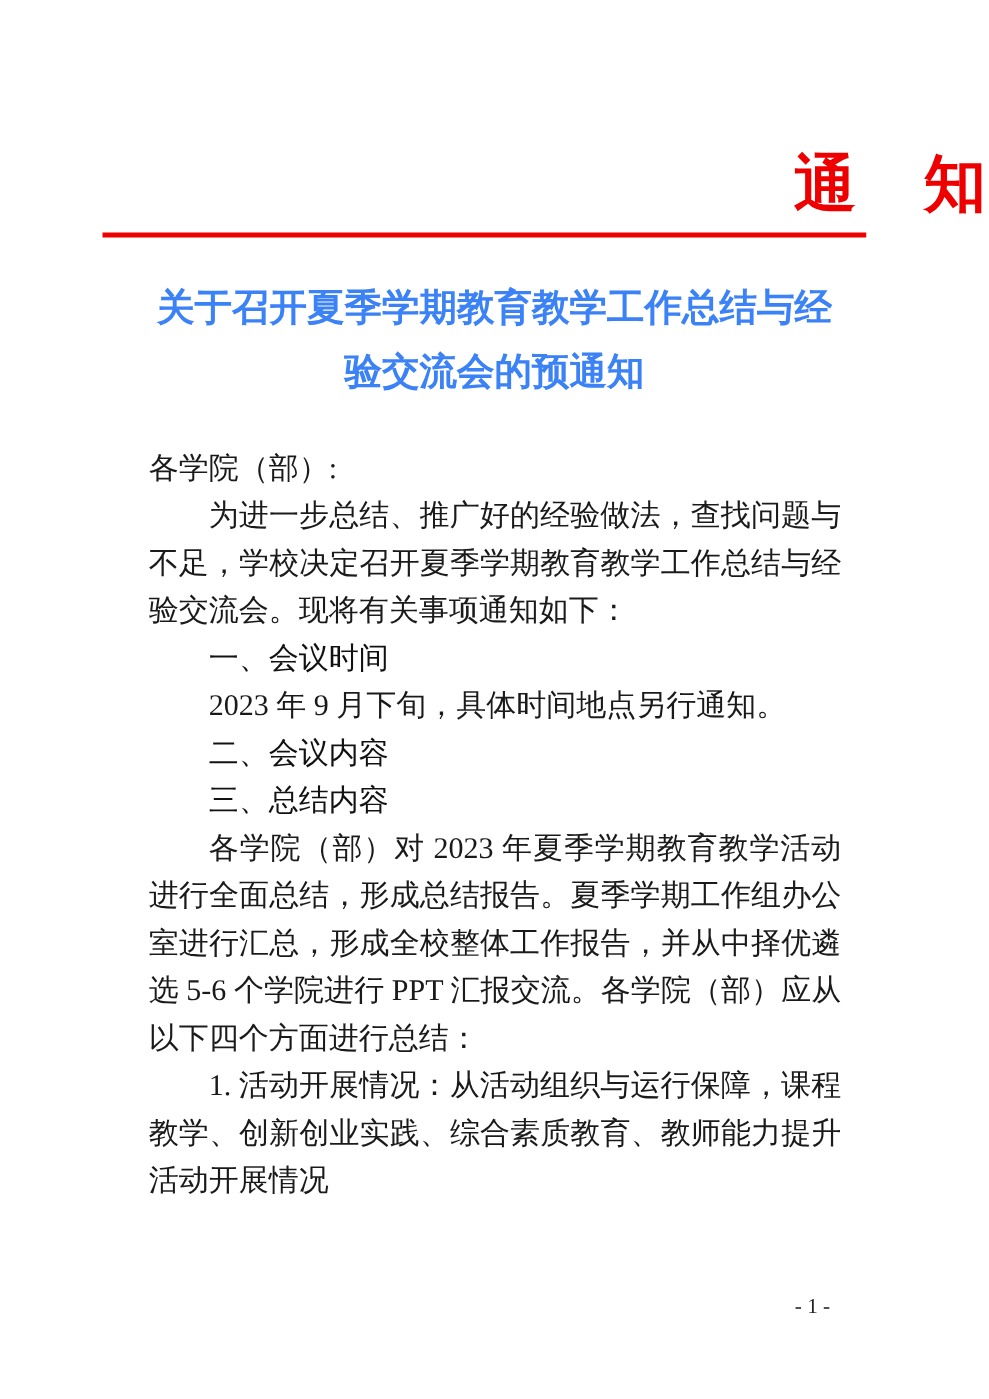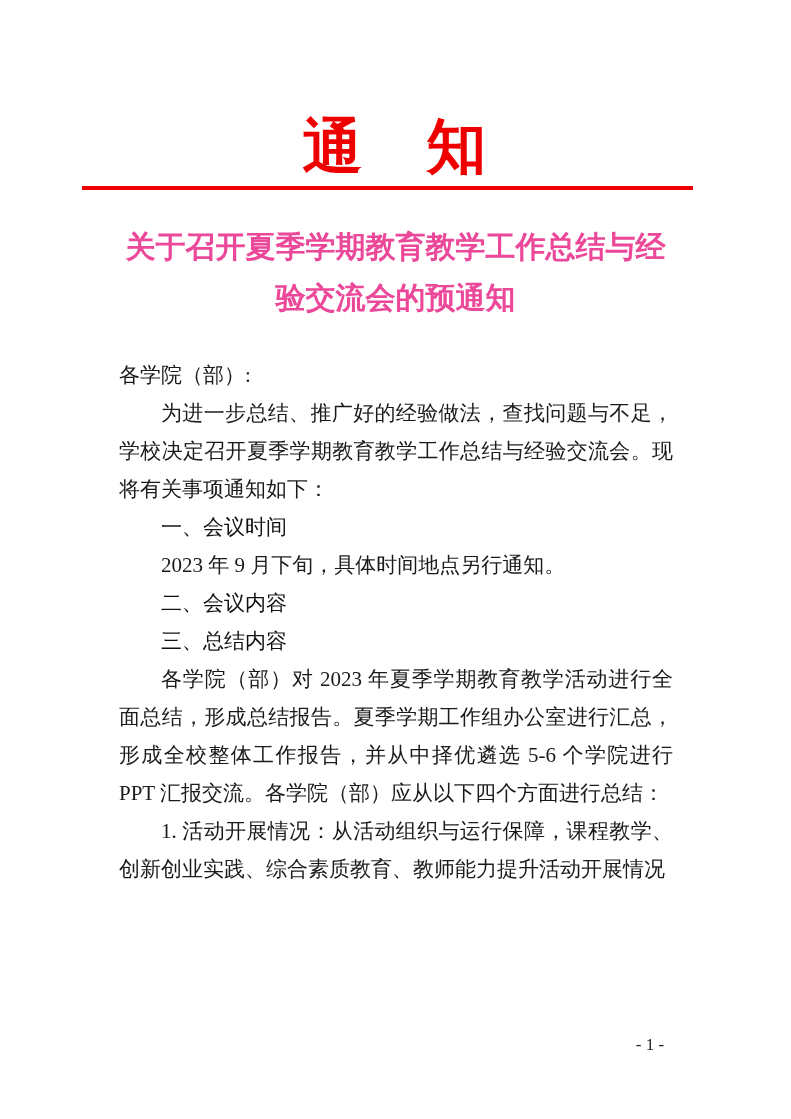--- a/index.html
+++ b/index.html
@@ -11,22 +11,22 @@
     background: #ffffff;
     overflow: hidden;
     font-family: "Liberation Serif", "DejaVu Serif", serif;
     color: #1a1a1a;
   }
   .notice-banner {
     position: absolute;
     top: 118px;
     left: 0;
     width: 100%;
-    text-align: center;
-    font-size: 60px;
+    text-align: right;
+    font-size: 50px;
     line-height: 58px;
     font-weight: 900;
     color: #ee0000;
     letter-spacing: 2px;
     font-family: "Liberation Serif", "DejaVu Serif", serif;
   }
   .red-rule {
     position: absolute;
     top: 186px;
     left: 82px;
@@ -36,28 +36,28 @@
   }
   .doc-title {
     position: absolute;
     top: 221px;
     left: 100px;
     width: 591px;
     text-align: center;
     font-weight: bold;
     font-size: 30px;
     line-height: 51px;
-    color: #ec4899;
+    color: #3b82f6;
   }
   .doc-body {
     position: absolute;
     top: 356px;
     left: 119px;
     width: 554px;
-    font-size: 21px;
+    font-size: 24px;
     line-height: 38px;
     text-align: justify;
   }
   .block { text-indent: 2em; }
   .block.salutation { text-indent: 0; }
   .block.heading {
     font-family: "Liberation Sans", "DejaVu Sans", sans-serif;
     font-weight: normal;
     color: #111111;
     text-align: left;

